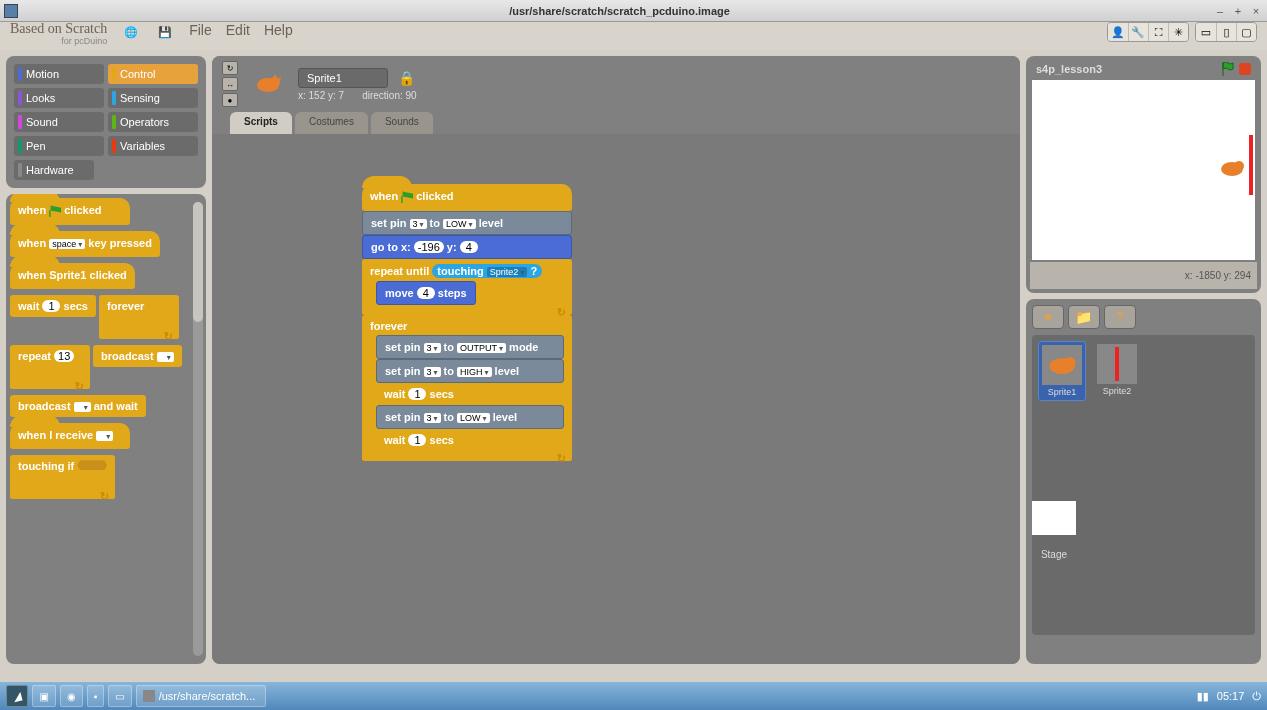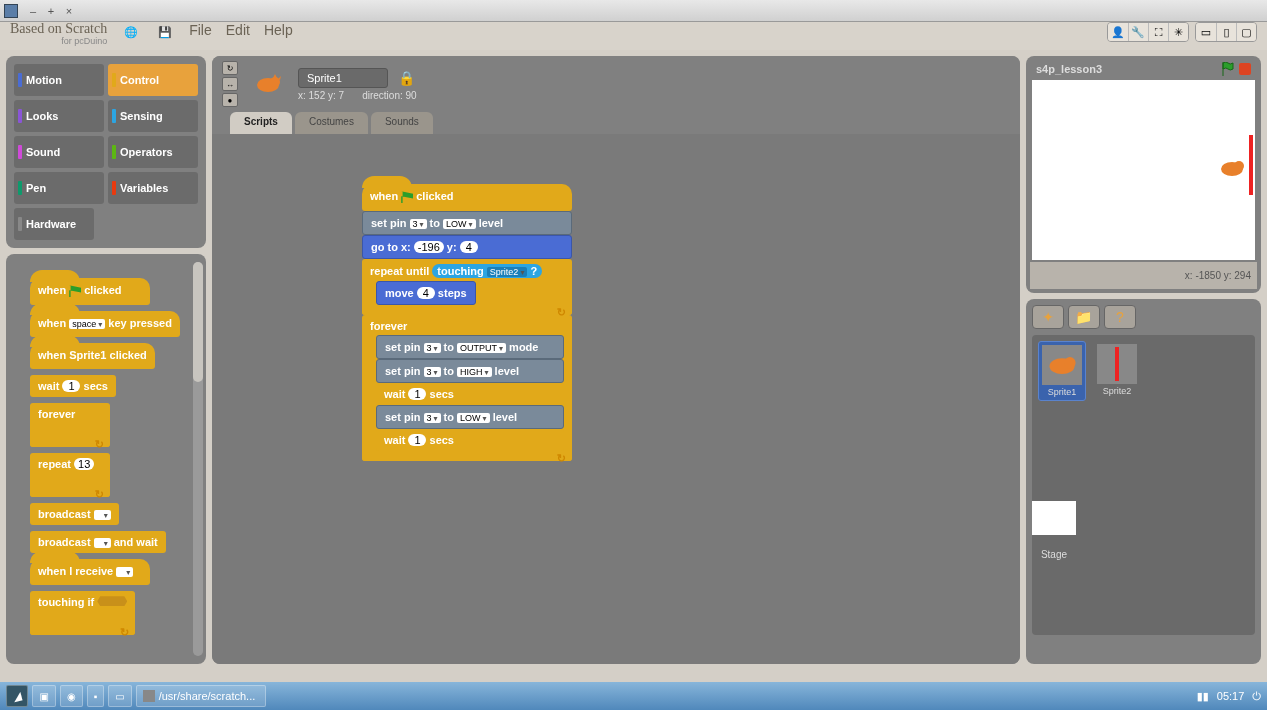--- a/index.html
+++ b/index.html
@@ -16,28 +16,28 @@
 .menu-icon{width:20px;height:20px;display:flex;align-items:center;justify-content:center;color:#555;cursor:pointer}
 .menu-item{color:#6b6355;font-size:14px;cursor:pointer}
 .menubar-right{margin-left:auto;display:flex;gap:6px}
 .tool-group{display:flex;border:1px solid #999;border-radius:4px;overflow:hidden}
 .tool-btn{width:20px;height:18px;background:#e8e3db;display:flex;align-items:center;justify-content:center;border-left:1px solid #bbb;cursor:pointer}
 .tool-btn:first-child{border-left:none}
 
 .main-area{display:flex;height:620px;padding:6px;gap:6px}
 .left-panel{width:200px;display:flex;flex-direction:column;gap:6px}
 .category-panel{background:#808080;border-radius:8px;padding:8px;display:grid;grid-template-columns:1fr 1fr;gap:4px}
-.cat-btn{height:32px;background:#6b6b6b;border-radius:3px;display:flex;align-items:center;padding:0 4px;cursor:pointer;color:#fff;font-size:10px;font-weight:bold}
+.cat-btn{height:20px;background:#6b6b6b;border-radius:3px;display:flex;align-items:center;padding:0 4px;cursor:pointer;color:#fff;font-size:10px;font-weight:normal}
 .cat-btn .stripe{width:4px;height:14px;border-radius:1px;margin-right:4px}
 .cat-btn.active{background:#e8a23c}
 .stripe.motion{background:#4a6cd4}.stripe.control{background:#e1a91a}.stripe.looks{background:#8a55d7}
 .stripe.sensing{background:#2ca5e2}.stripe.sound{background:#cf4ad9}.stripe.operators{background:#5cb712}
 .stripe.pen{background:#0e9a6c}.stripe.variables{background:#e83a0f}.stripe.hardware{background:#888}
 
-.palette{background:#808080;border-radius:8px;padding:24px;flex:1;overflow-y:auto;position:relative}
+.palette{background:#808080;border-radius:8px;padding:4px;flex:1;overflow-y:auto;position:relative}
 .palette-scroll{position:absolute;right:3px;top:8px;bottom:8px;width:10px;background:#9a9a9a;border-radius:5px}
 .palette-thumb{width:100%;height:120px;background:#c8c5bf;border-radius:5px}
 
 .block{margin-bottom:6px;cursor:grab}
 .hat-block{background:#e1a91a;border-radius:10px 10px 3px 3px;padding:6px 8px 8px 8px;color:#fff;font-weight:bold;font-size:10px;position:relative;display:inline-block;min-width:120px}
 .hat-block::before{content:"";position:absolute;top:-8px;left:0;width:50px;height:12px;background:#e1a91a;border-radius:30px 30px 0 0}
 .stack-block{background:#e1a91a;border-radius:3px;padding:5px 8px;color:#fff;font-weight:bold;font-size:10px;display:inline-block;min-width:80px}
 .c-block{background:#e1a91a;border-radius:3px;padding:5px 8px 3px 8px;color:#fff;font-weight:bold;font-size:10px;display:inline-block;min-width:80px}
 .c-block .c-body{background:transparent;border-left:10px solid #e1a91a;min-height:14px;margin:3px 0 0 -8px;padding-left:4px}
 .c-block .c-foot{height:10px;background:#e1a91a;margin:0 -8px -3px -8px;border-radius:0 0 3px 3px;position:relative}
@@ -94,20 +94,21 @@
 .taskbar-btn{height:22px;padding:0 6px;background:rgba(255,255,255,0.15);border:1px solid rgba(255,255,255,0.3);border-radius:2px;display:flex;align-items:center;color:#fff;font-size:10px;cursor:pointer}
 .taskbar-right{margin-left:auto;display:flex;align-items:center;gap:8px;color:#fff}
 
 .cat-svg{width:30px;height:20px}
 </style>
 </head>
 <body>
 
 <div class="titlebar">
   <div class="titlebar-icon"></div>
+  <div class="titlebar-title">/usr/share/scratch/scratch_pcduino.image</div>
   <div class="titlebar-btns">
     <div class="titlebar-btn">–</div>
     <div class="titlebar-btn">+</div>
     <div class="titlebar-btn">×</div>
   </div>
 </div>
 
 <div class="menubar">
   <div>
     <div class="app-title">Based on Scratch</div>

